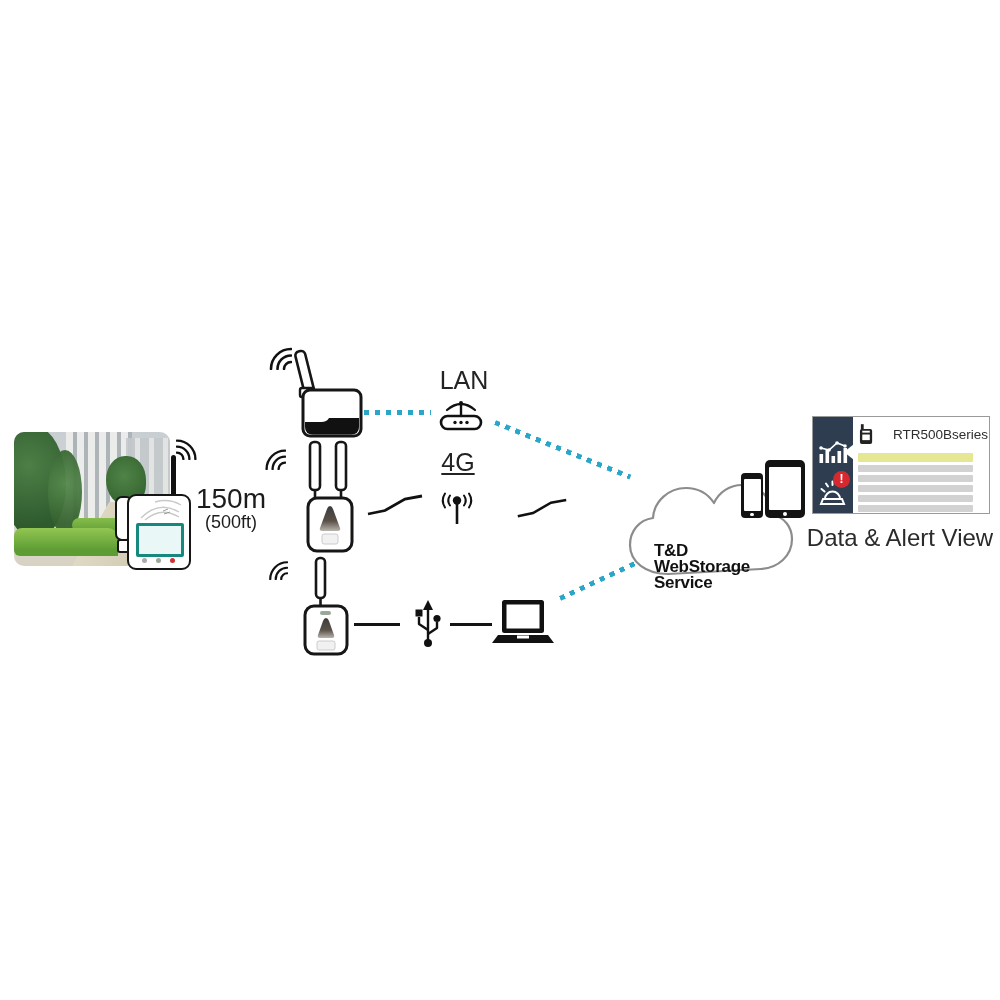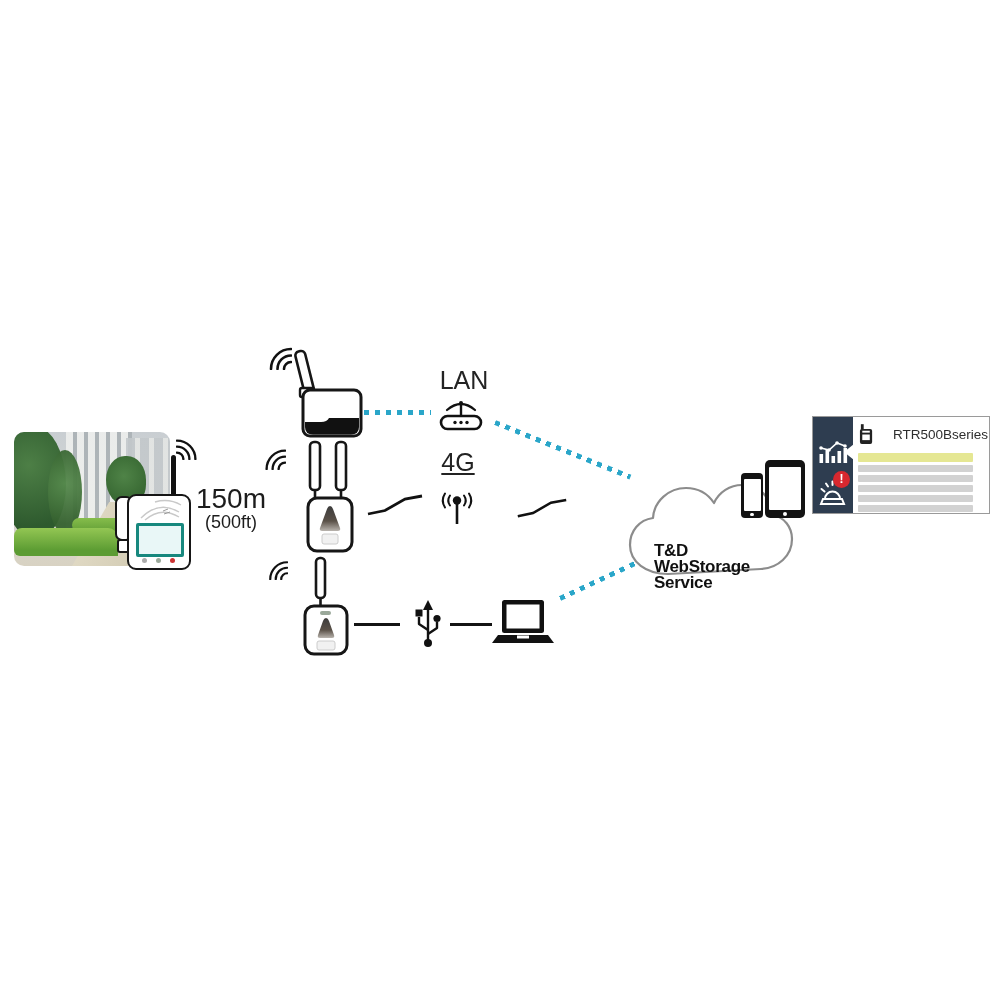--- a/index.html
+++ b/index.html
@@ -302,14 +302,15 @@
     </div>
     <div class="rows">
         <div class="row-bar" style="background: rgb(229, 231, 147);"></div>
         <div class="row-bar" style="background: rgb(210, 210, 210);"></div>
         <div class="row-bar" style="background: rgb(210, 210, 210);"></div>
         <div class="row-bar" style="background: rgb(210, 210, 210);"></div>
         <div class="row-bar" style="background: rgb(210, 210, 210);"></div>
         <div class="row-bar" style="background: rgb(210, 210, 210);"></div>
       </div>
   </div>
+  <div class="abs caption">Data &amp; Alert View</div>
 
 </div>
 
 </body></html>

